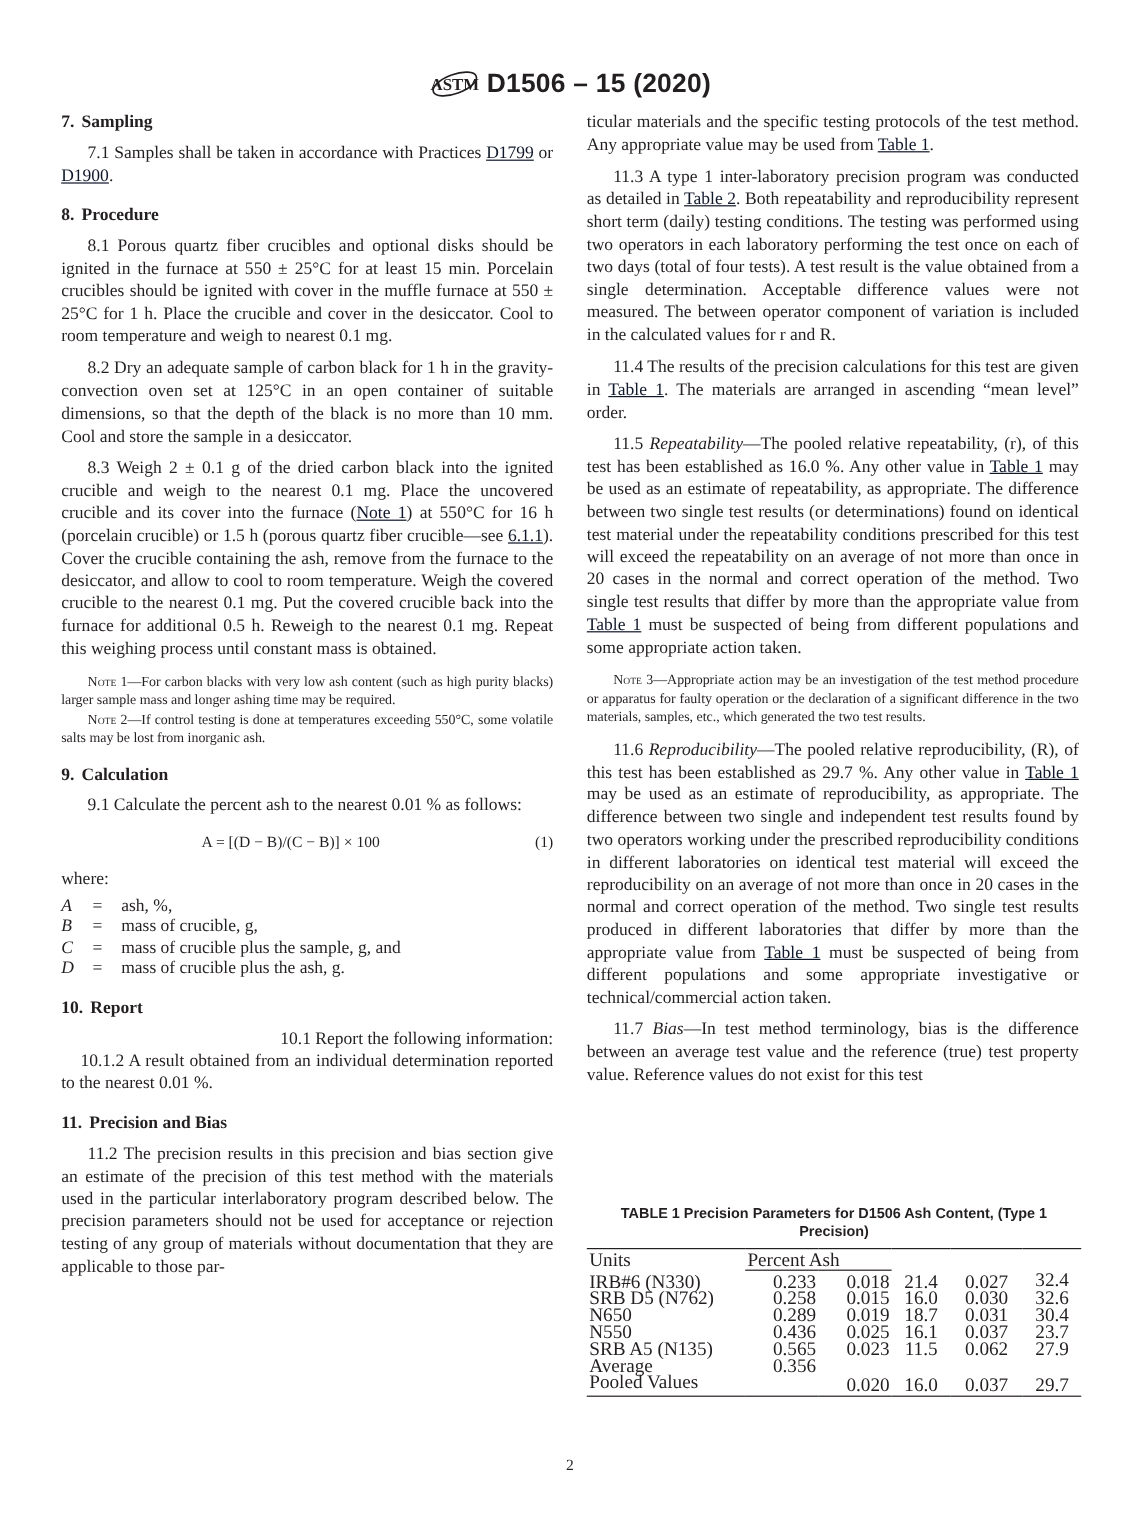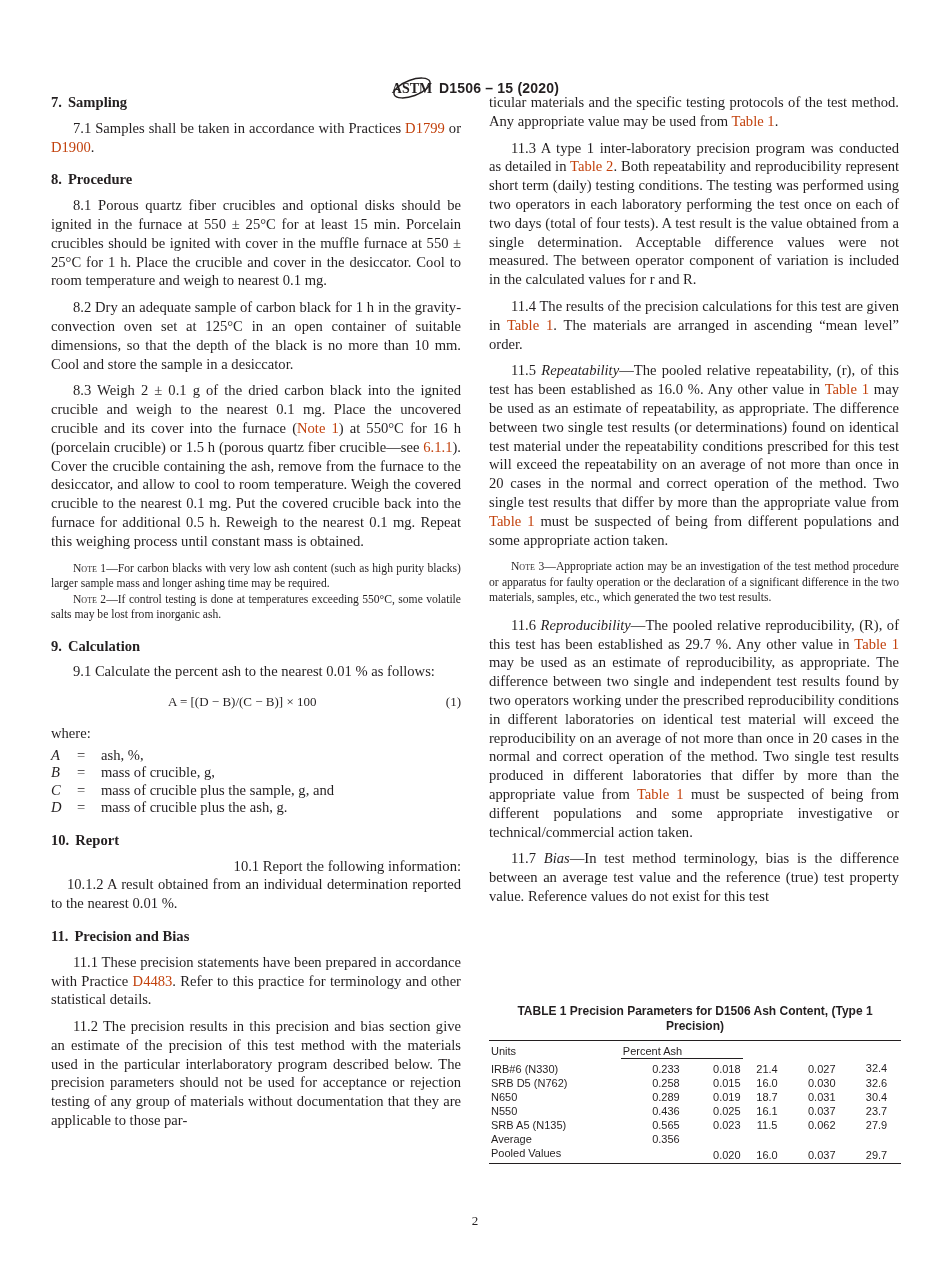--- a/index.html
+++ b/index.html
@@ -1,45 +1,45 @@
 <!DOCTYPE html>
 <html><head>
 <meta charset="utf-8">
 <style>
   html, body { margin: 0; padding: 0; background: #ffffff; }
   body { width: 950px; height: 1272px; position: relative; overflow: hidden;
          font-family: "Liberation Serif", "DejaVu Serif", serif; color: #231f20; }
-  .header { position: absolute; top: 73px; left: 0; width: 950px; display: flex; justify-content: center; align-items: center; }
+  .header { position: absolute; top: 55px; left: 0; width: 950px; display: flex; justify-content: center; align-items: center; }
   .logo { width: 42px; height: 30px; margin-right: 6px; }
-  .doc-id { font-family: "Liberation Sans", "DejaVu Sans", sans-serif; font-weight: bold; font-size: 14px; letter-spacing: 0.2px; }
+  .doc-id { font-family: "Liberation Sans", "DejaVu Sans", sans-serif; font-weight: bold; font-size: 22px; letter-spacing: 0.2px; }
   .col { position: absolute; top: 93px; width: 410px; font-size: 14.6px; line-height: 18.8px; }
   .col.left { left: 51px; }
   .col.right { left: 489px; }
   h2 { font-size: 14.6px; font-weight: bold; margin: 0 0 7px 0; line-height: 18.8px; }
   h2 .num { margin-right: 6px; }
   p { margin: 0 0 8px 0; text-align: justify; text-indent: 22px; }
   p.noindent { text-indent: 0; }
-  .link { color: #c2410c; }
+  .link { color: #0f172a; text-decoration: underline; }
   .sec { margin-bottom: 14px; }
   .note { font-size: 11.6px; line-height: 15.5px; text-align: justify; text-indent: 22px; margin: 0; }
   .note .sc { font-variant: small-caps; }
   .notes { margin: 10px 0 14px 0; }
   .eq { display: flex; justify-content: space-between; padding-left: 117px; margin: 7px 0 12px 0; font-style: normal; }
   .eq .expr { font-size: 13px; }
   .where { margin: 0 0 4px 0; }
   .deflist { margin: 0 0 14px 0; }
   .defrow { display: flex; line-height: 17.5px; }
   .defrow .sym { width: 26px; font-style: italic; }
   .defrow .eqs { width: 24px; }
   .sub { padding-left: 16px; text-indent: 0; margin: 0; text-align: right; }
   .sub2 { margin: 0 0 14px 0; }
   em { font-style: italic; }
   .table-wrap { position: absolute; left: 489px; top: 1004px; width: 412px; font-family: "Liberation Sans", "DejaVu Sans", sans-serif; }
   .table-title { text-align: center; font-weight: bold; font-size: 12px; line-height: 15px; margin-bottom: 6px; }
-  table { width: 100%; border-collapse: collapse; font-size: 11px; line-height: 14px; }
+  table { width: 100%; border-collapse: collapse; font-size: 16px; line-height: 14px; font-family: Liberation Serif, serif; }
   table td, table th { padding: 0 2px; font-weight: normal; }
   .thick-top { border-top: 1.5px solid #231f20; }
   .thick-bottom { border-bottom: 1.5px solid #231f20; }
   .thin-bottom { border-bottom: 1px solid #231f20; }
   .r { text-align: right; }
   .c { text-align: center; }
   .page-num { position: absolute; top: 1213px; left: 0; width: 950px; text-align: center; font-size: 13px; }
 </style>
 </head>
 <body>
@@ -102,21 +102,20 @@
   </div>
 
   <div class="sec">
     <h2><span class="num">10.</span><span>Report</span></h2>
     <p class="sub">10.1 Report the following information:</p>
     <p class="sub2" style="text-indent:16px">10.1.2 A result obtained from an individual determination reported to the nearest 0.01 %.</p>
   </div>
 
   <div class="sec">
     <h2><span class="num">11.</span><span>Precision and Bias</span></h2>
-    <p><span>11.1 These precision statements have been prepared in accordance with Practice </span><a class="link">D4483</a><span>. Refer to this practice for terminology and other statistical details.</span></p>
     <p>11.2 The precision results in this precision and bias section give an estimate of the precision of this test method with the materials used in the particular interlaboratory program described below. The precision parameters should not be used for acceptance or rejection testing of any group of materials without documentation that they are applicable to those par-</p>
   </div>
 </div>
 
 <div class="col right">
   <p class="noindent"><span>ticular materials and the specific testing protocols of the test method. Any appropriate value may be used from </span><a class="link">Table 1</a><span>.</span></p>
   <p><span>11.3 A type 1 inter-laboratory precision program was conducted as detailed in </span><a class="link">Table 2</a><span>. Both repeatability and reproducibility represent short term (daily) testing conditions. The testing was performed using two operators in each laboratory performing the test once on each of two days (total of four tests). A test result is the value obtained from a single determination. Acceptable difference values were not measured. The between operator component of variation is included in the calculated values for r and R.</span></p>
   <p><span>11.4 The results of the precision calculations for this test are given in </span><a class="link">Table 1</a><span>. The materials are arranged in ascending “mean level” order.</span></p>
   <p><span>11.5 </span><em>Repeatability</em><span>—The pooled relative repeatability, (r), of this test has been established as 16.0 %. Any other value in </span><a class="link">Table 1</a><span> may be used as an estimate of repeatability, as appropriate. The difference between two single test results (or determinations) found on identical test material under the repeatability conditions prescribed for this test will exceed the repeatability on an average of not more than once in 20 cases in the normal and correct operation of the method. Two single test results that differ by more than the appropriate value from </span><a class="link">Table 1</a><span> must be suspected of being from different populations and some appropriate action taken.</span></p>
   <p class="note" style="margin:10px 0 10px 0"><span class="sc">Note 3</span><span>—Appropriate action may be an investigation of the test method procedure or apparatus for faulty operation or the declaration of a significant difference in the two materials, samples, etc., which generated the two test results.</span></p>

